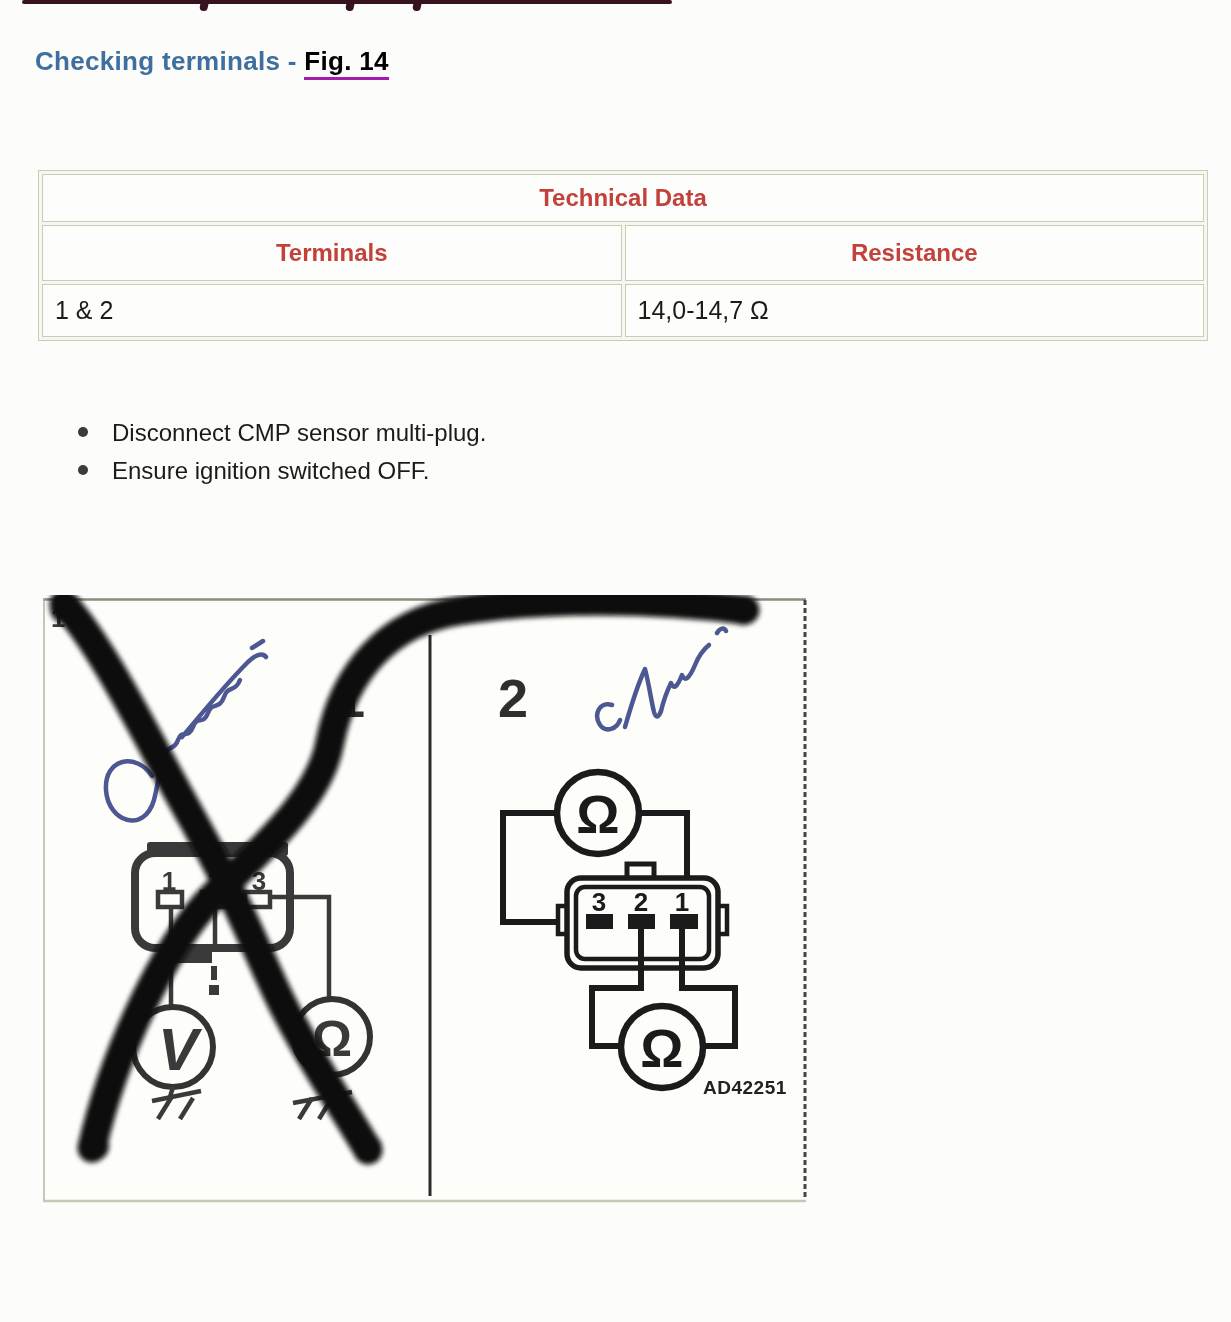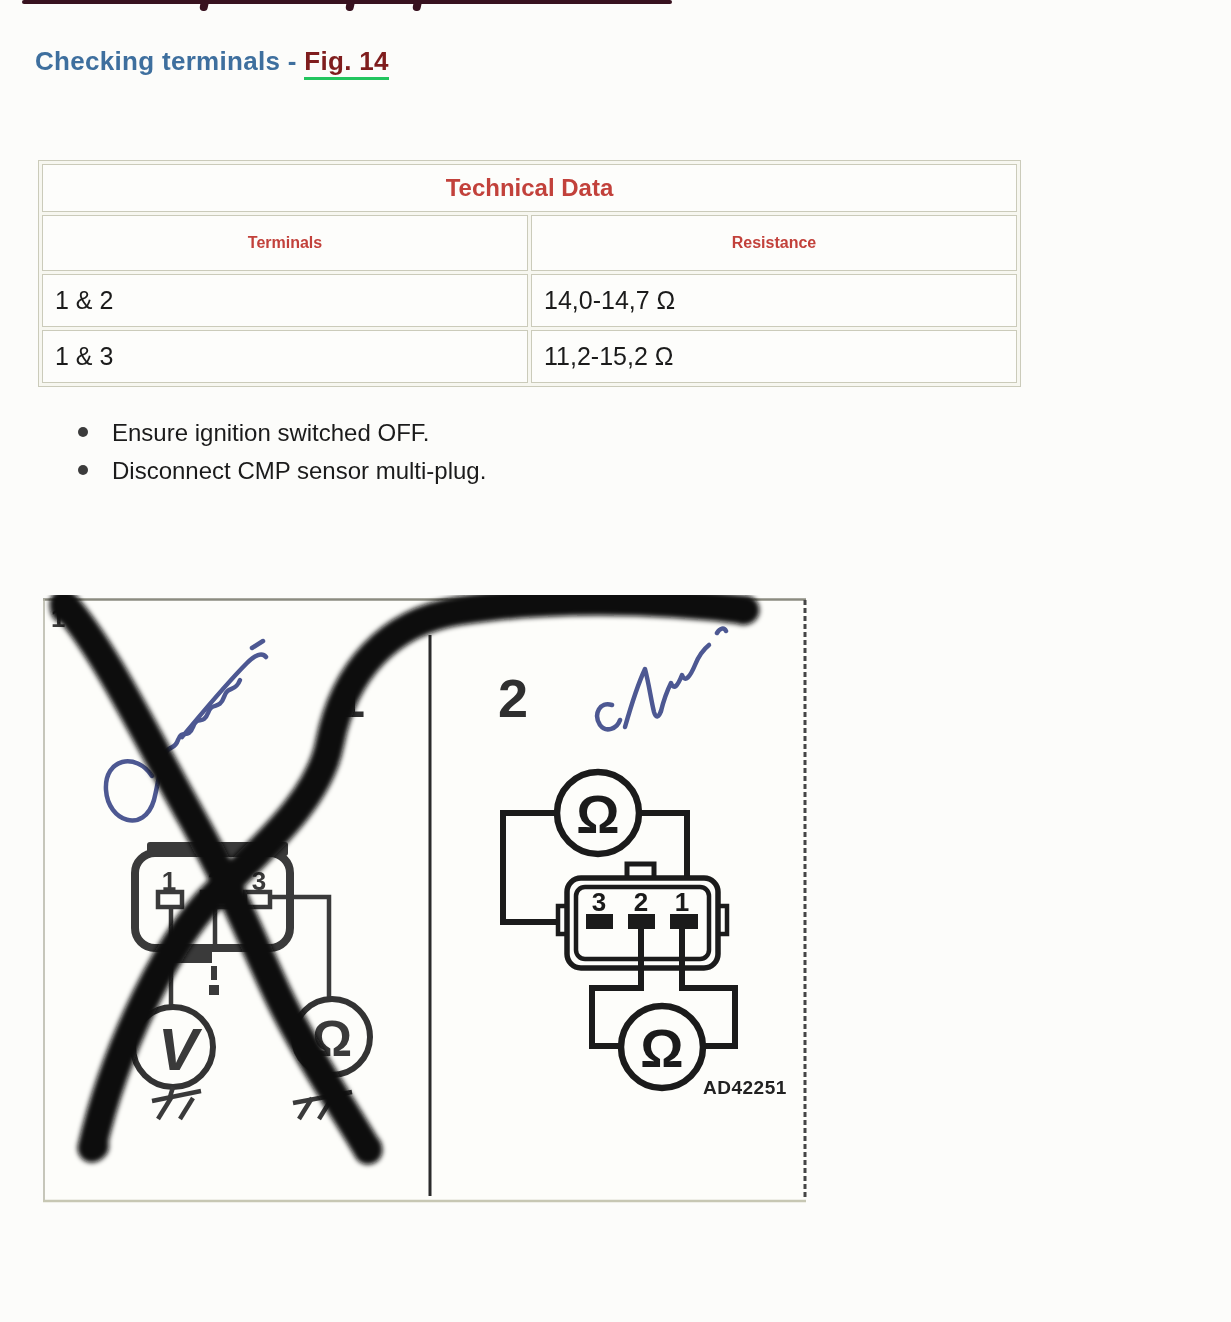--- a/index.html
+++ b/index.html
@@ -13,32 +13,32 @@
   .top-remnant .d{position:absolute;top:1px;width:8px;height:10px;background:#38121f;border-radius:0 0 4px 4px;transform:rotate(12deg);}
   .top-remnant .d1{left:178px;}
   .top-remnant .d2{left:324px;}
   .top-remnant .d3{left:391px;}
   
   .heading{
     position:absolute;left:35px;top:46px;margin:0;
     font-size:26px;font-weight:bold;color:#3e6f9e;letter-spacing:.3px;
   }
   .figlink{
-    color:#7f1d1d;font-weight:bold;text-decoration:none;cursor:pointer;
-    border-bottom:3px solid #22c55e;padding-bottom:1px;
+    color:#000000;font-weight:bold;text-decoration:none;cursor:pointer;
+    border-bottom:3px solid #a21caf;padding-bottom:1px;
   }
   
   .tech-table{
-    position:absolute;left:38px;top:160px;width:983px;
+    position:absolute;left:38px;top:170px;width:1170px;
     border-collapse:separate;border-spacing:3px;
     border:1px solid #cbcbba;background:#f7f7f0;
   }
   .tech-table td{border:1px solid #cbcbba;background:#fdfdfb;font-size:25px;}
   .tech-table td.title-cell{height:44px;text-align:center;font-weight:bold;color:#c2413b;font-size:24px;}
-  .tech-table td.col-head{height:52px;text-align:center;font-weight:bold;color:#c2413b;font-size:16px;width:50%;}
+  .tech-table td.col-head{height:52px;text-align:center;font-weight:bold;color:#c2413b;font-size:24px;width:50%;}
   .tech-table td.cell{height:49px;padding-left:12px;color:#1b1b1b;}
   
   .bullets{position:absolute;left:78px;top:419px;margin:0;padding:0;list-style:none;font-size:24px;}
   .bullets li{position:relative;padding-left:34px;margin-bottom:11px;line-height:27px;}
   .bullets li::before{
     content:"";position:absolute;left:0;top:8px;width:10px;height:10px;border-radius:50%;background:#3b3b3b;
   }
   .bullets .figlink{font-size:24px;border-bottom-width:2.5px;}
   
   .figure-wrap{position:absolute;left:40px;top:595px;width:770px;height:612px;}
@@ -67,30 +67,26 @@
       <td class="title-cell" colspan="2">Technical Data</td>
     </tr>
     <tr>
       <td class="col-head">Terminals</td>
       <td class="col-head">Resistance</td>
     </tr>
     <tr>
       <td class="cell">1 &amp; 2</td>
       <td class="cell">14,0-14,7 Ω</td>
     </tr>
-    <tr>
-      <td class="cell">1 &amp; 3</td>
-      <td class="cell">11,2-15,2 Ω</td>
-    </tr>
   </tbody>
     </table>
 
   <ul class="bullets">
+    <li><span>Disconnect CMP sensor multi-plug.</span></li>
     <li><span>Ensure ignition switched OFF.</span></li>
-    <li><span>Disconnect CMP sensor multi-plug.</span></li>
   </ul>
 
   <div class="figure-wrap">
   <svg width="770" height="612" viewBox="40 595 770 612" xmlns="http://www.w3.org/2000/svg">
     <defs>
       <filter id="markerblur" x="-20%" y="-20%" width="140%" height="140%">
         <feGaussianBlur stdDeviation="2.5"></feGaussianBlur>
       </filter>
     </defs>
 

